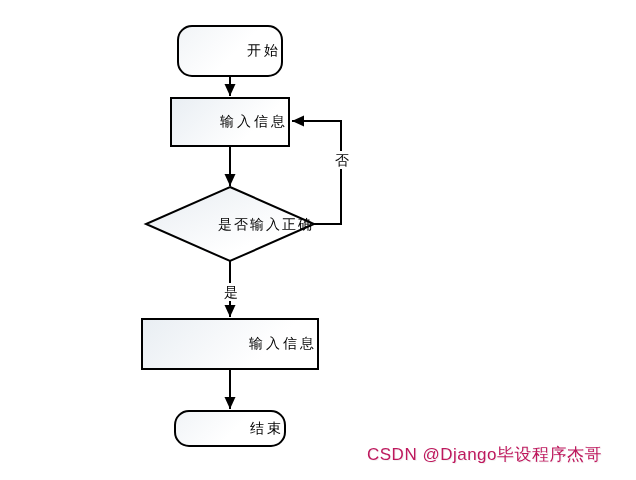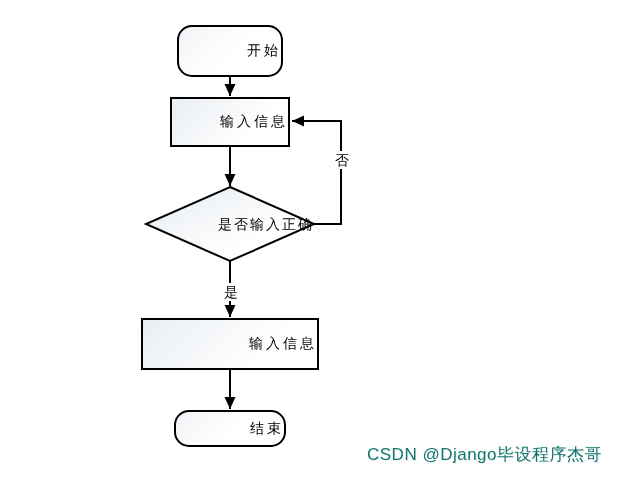--- a/index.html
+++ b/index.html
@@ -62,21 +62,21 @@
     line-height: 18px;
     text-align: center;
     padding: 0 2px;
   }
   .label-yes { left: 221px; top: 283px; width: 16px; height: 18px; }
   .label-no  { left: 332px; top: 151px; width: 16px; height: 18px; }
   .watermark {
     position: absolute;
     left: 367px; top: 443px;
     font-size: 17px;
-    color: #0f766e;
+    color: #be185d;
     letter-spacing: 0.5px;
     white-space: nowrap;
     text-shadow: 1px 1px 0 #f2f2f2;
   }
 </style>
 </head>
 <body>
 
 <div class="stage">
 

